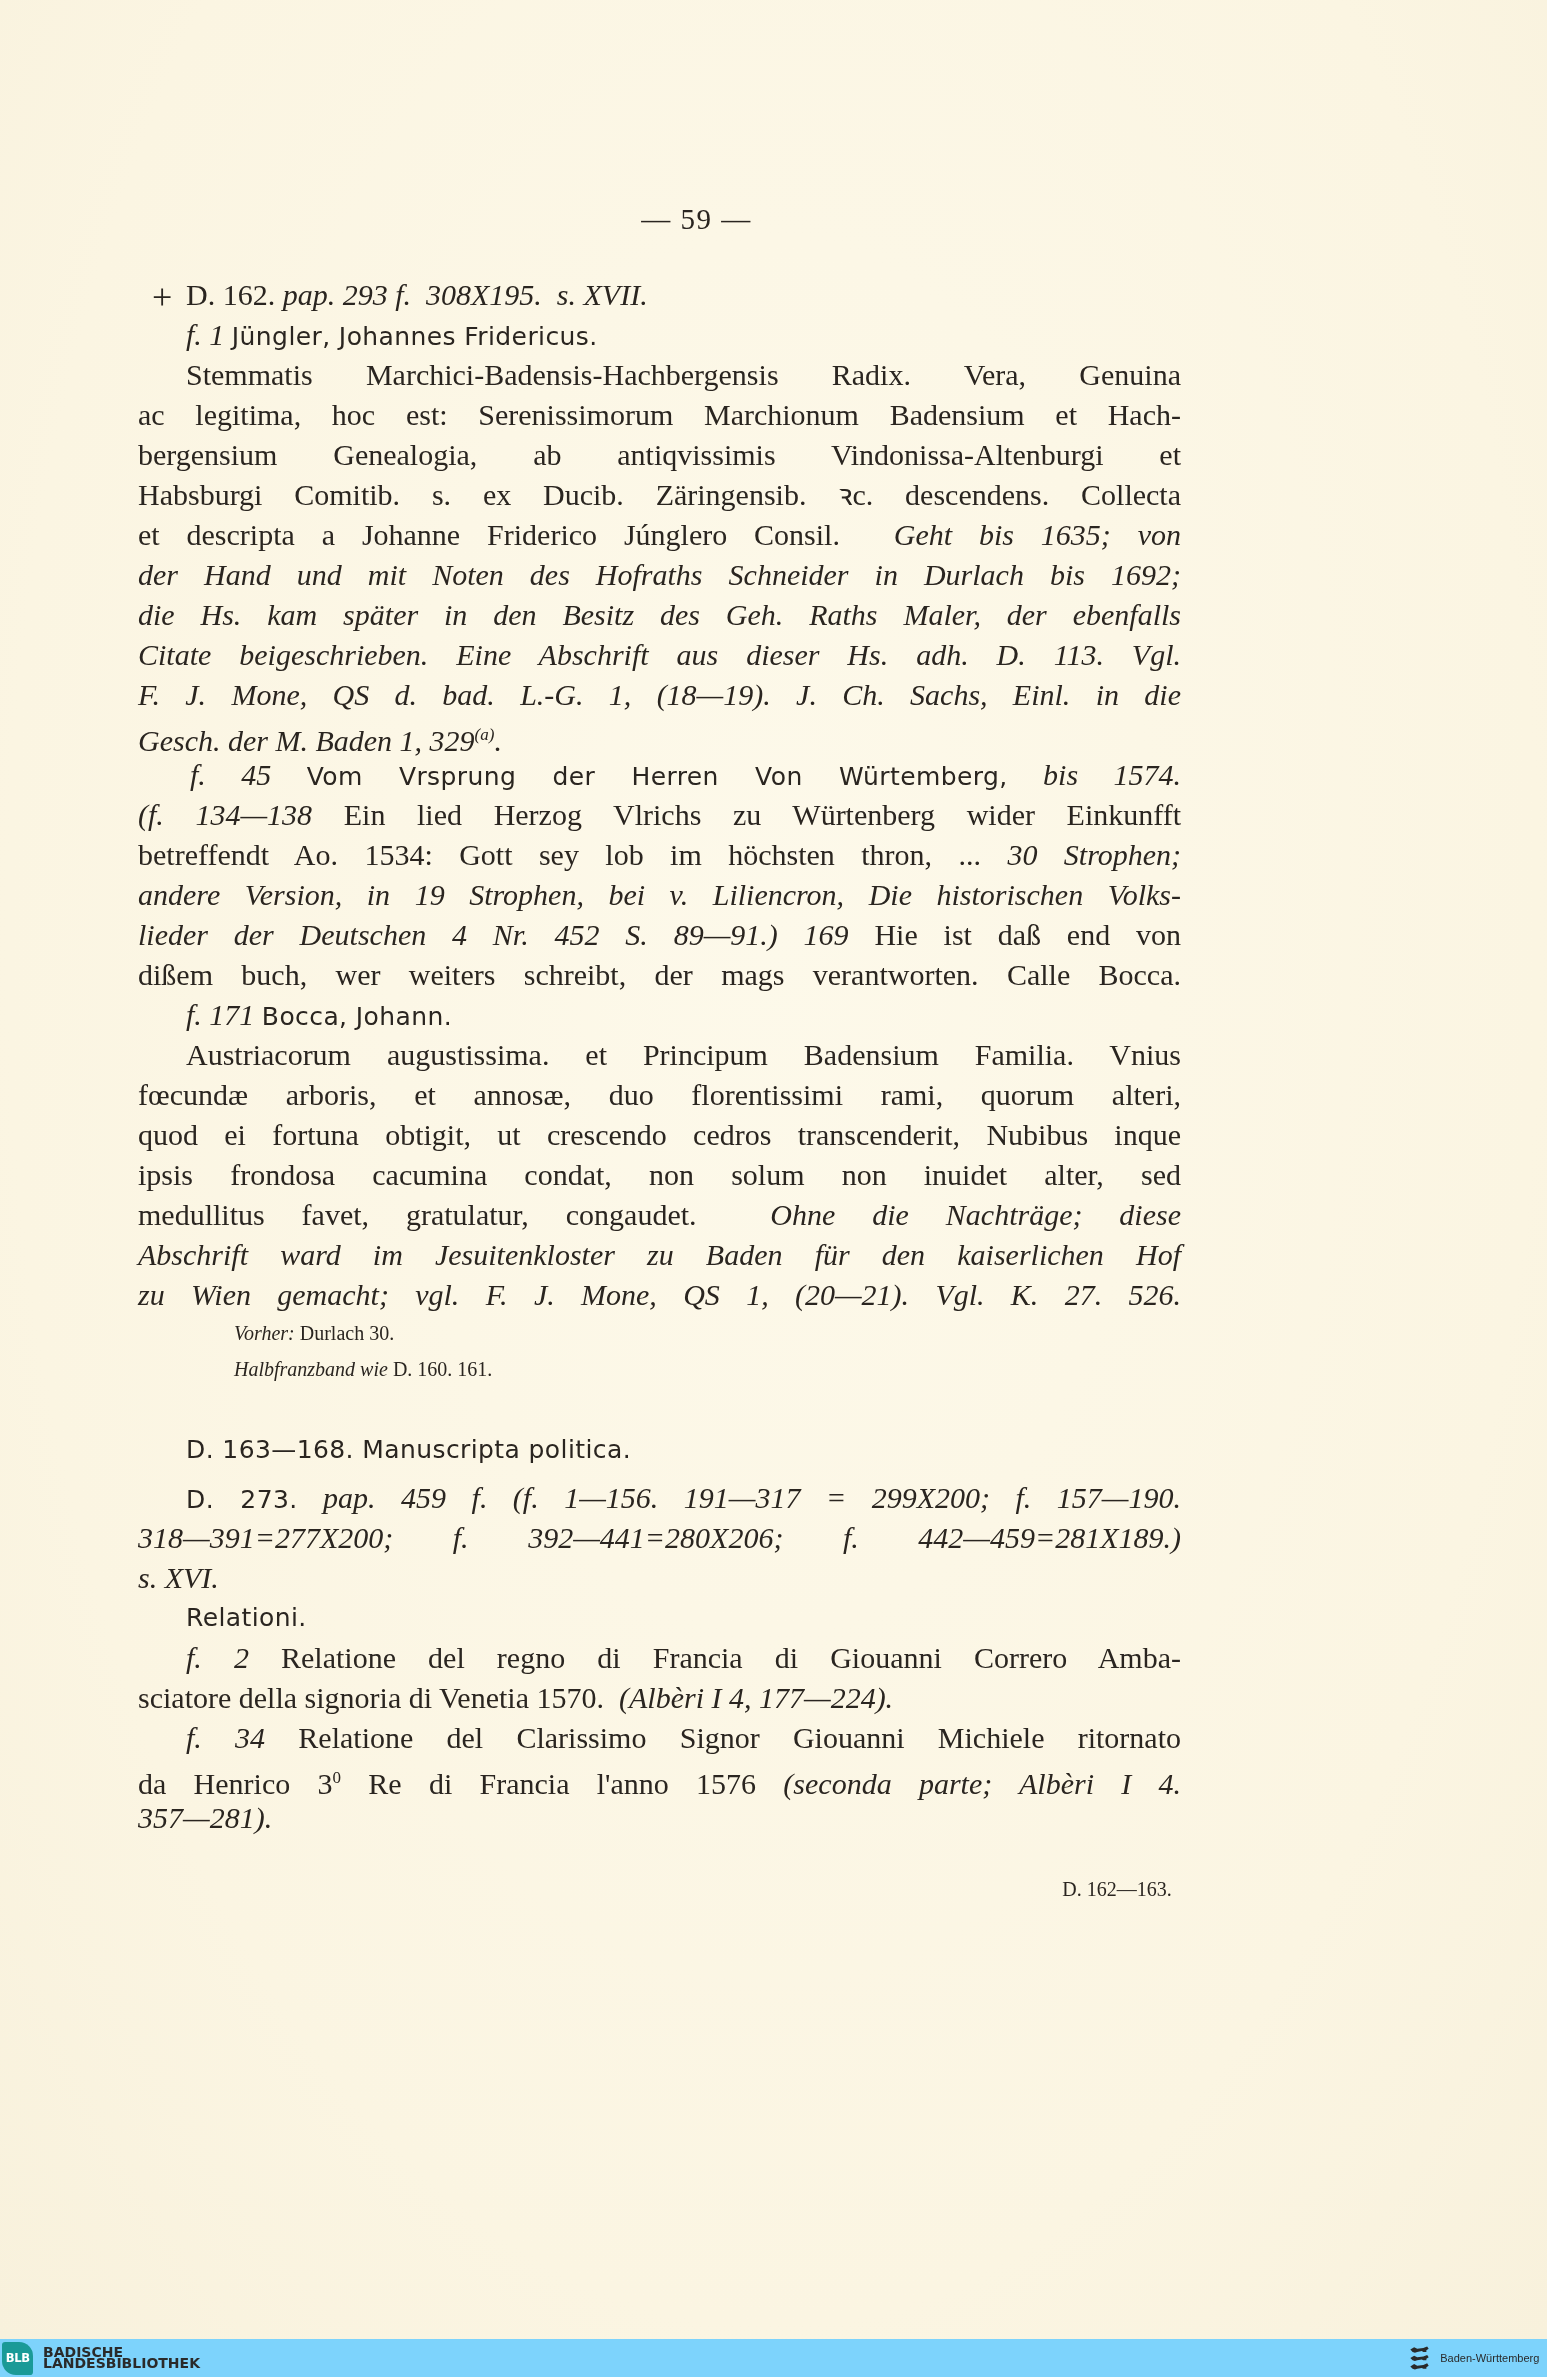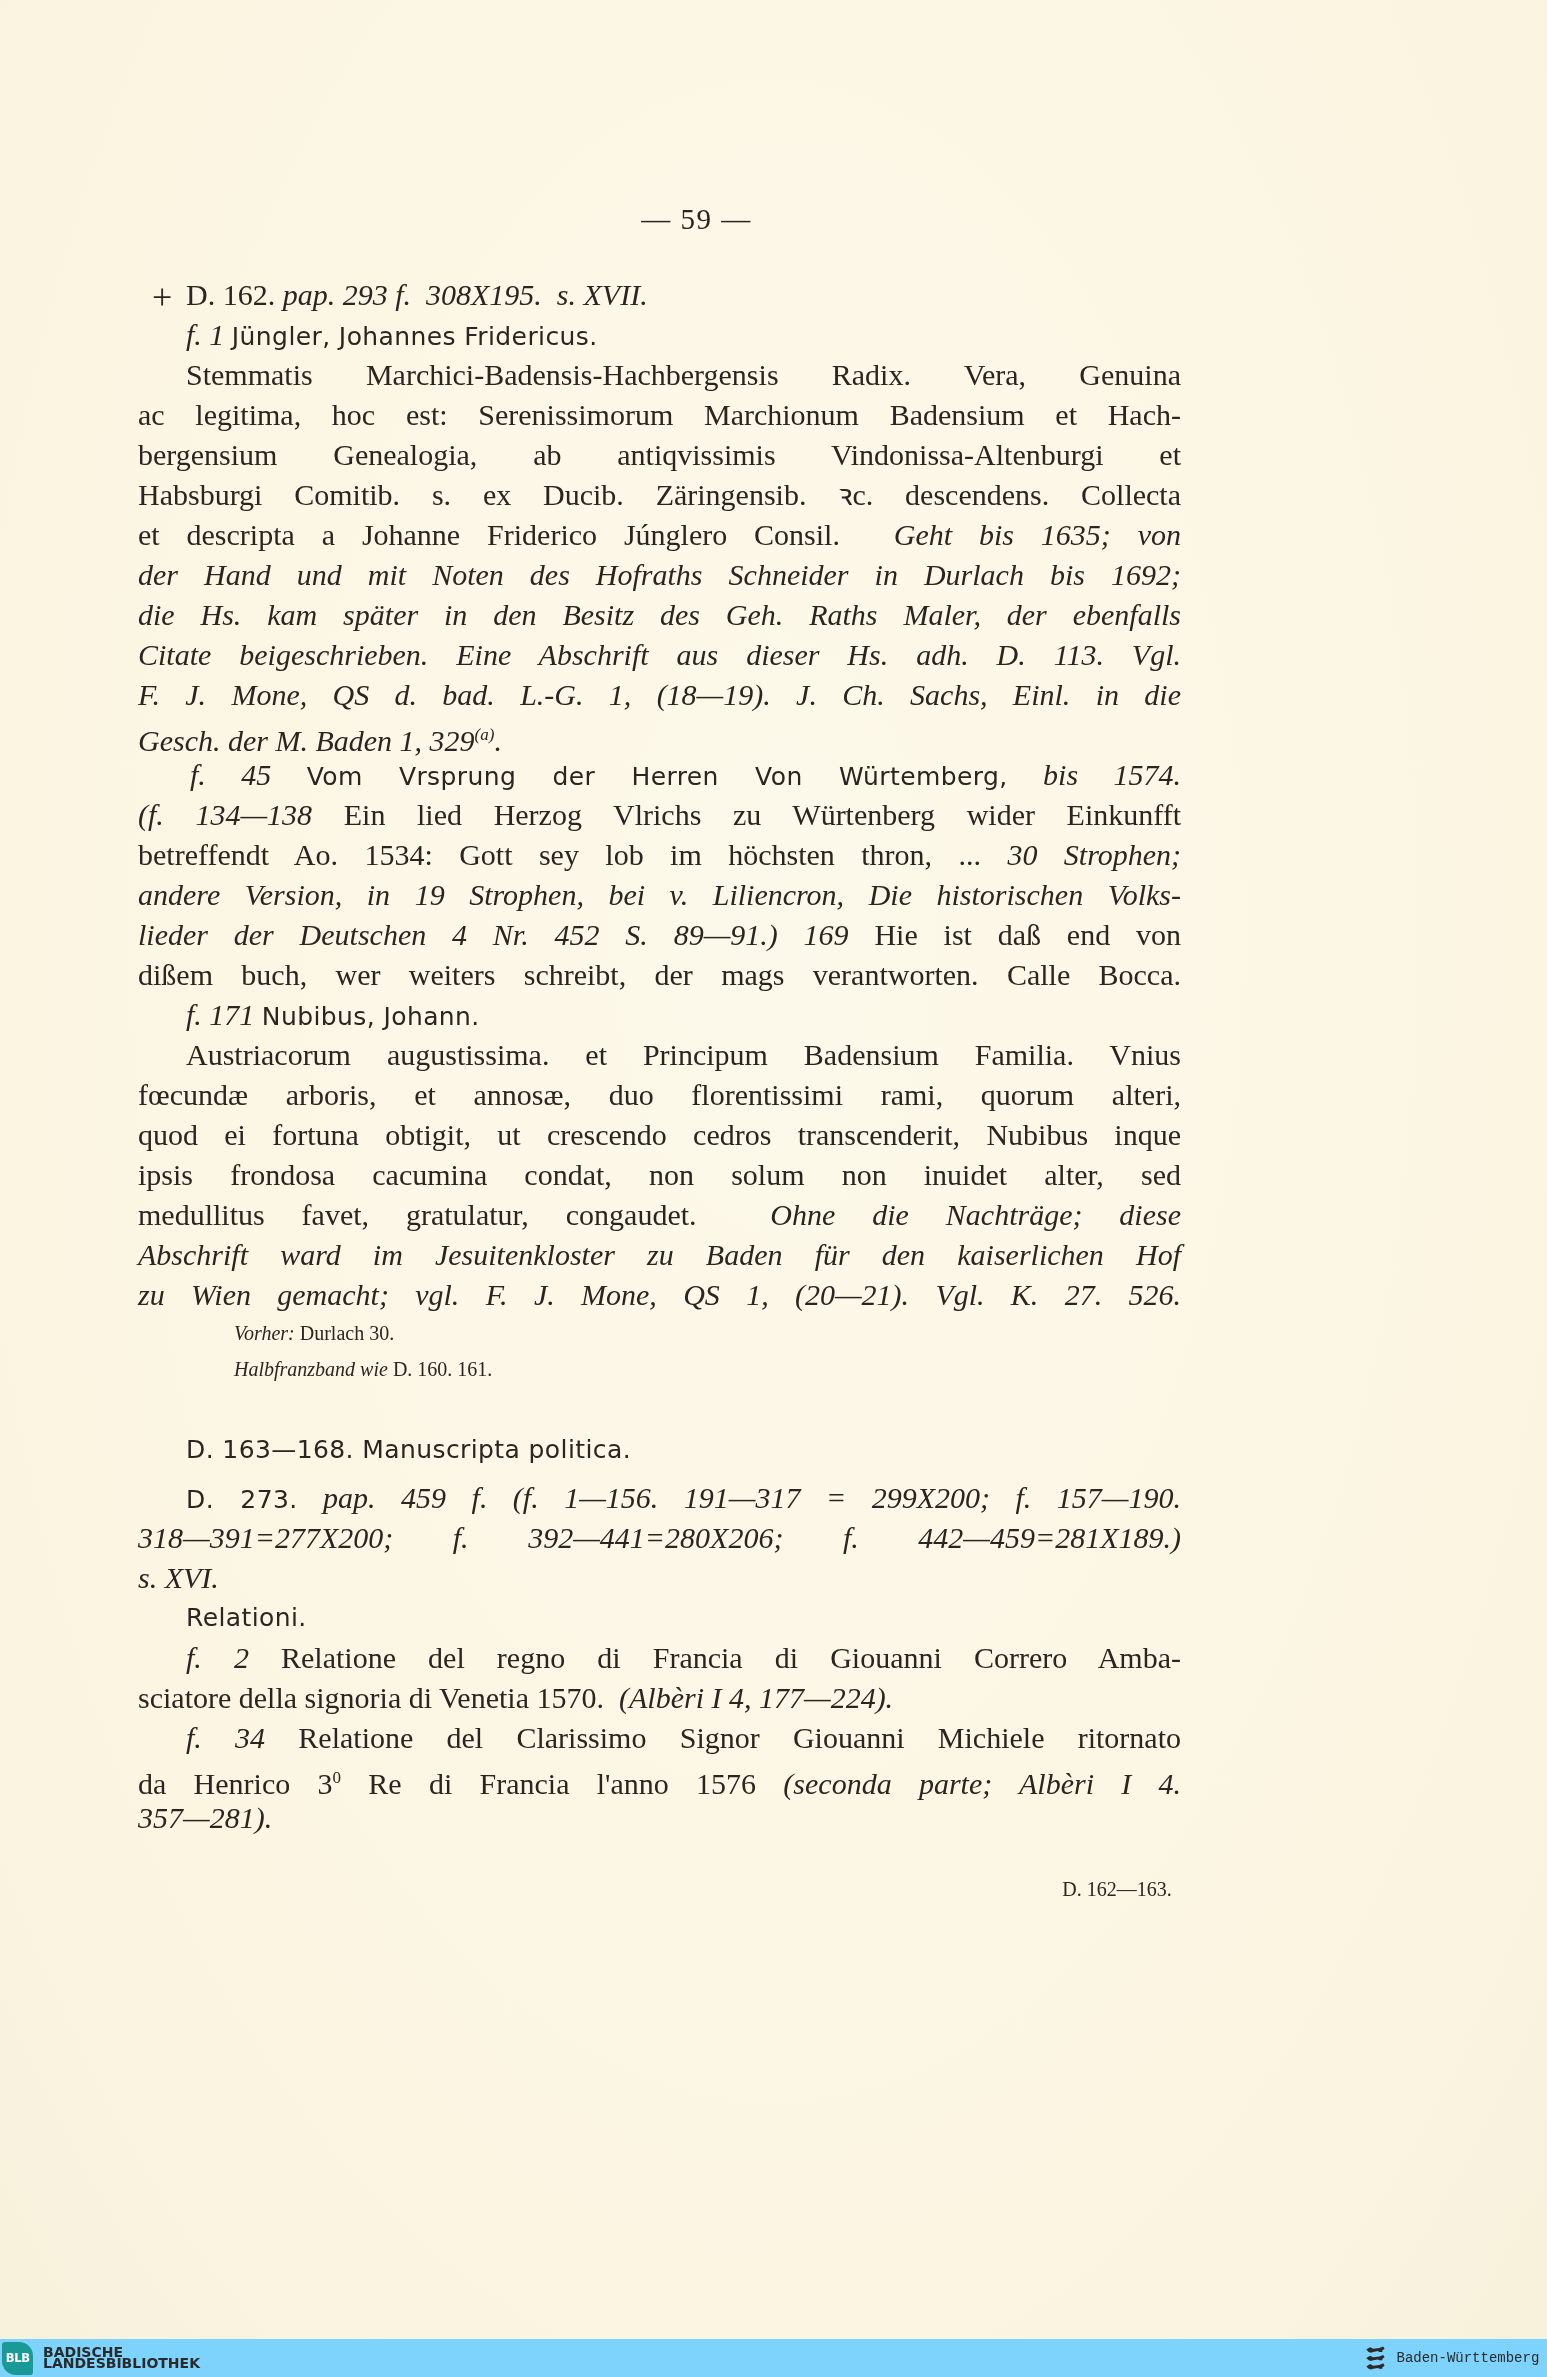--- a/index.html
+++ b/index.html
@@ -47,21 +47,21 @@
   .blb-text {
     position: absolute; left: 43px; top: 7.7px;
     font-family: "DejaVu Sans", sans-serif; font-weight: bold; font-size: 14px;
     line-height: 11.6px; color: #2a2a2a;
   }
   .bw-logo {
     position: absolute; right: 7.7px; top: 6.2px; height: 26px; display: flex; align-items: center;
   }
   .bw-lions { width: 23px; height: 26px; margin-right: 9.3px; }
   .bw-text {
-    font-family: Liberation Mono, monospace; font-size: 14px; color: #2a2a2a;
+    font-family: Liberation Sans, sans-serif; font-size: 11px; color: #2a2a2a;
   }
 </style>
 </head>
 <body>
 
 <div class="page-bg"></div>
 
 <div class="page-number">— 59 —</div>
 
 <div class="margin-mark">+</div>
@@ -112,21 +112,21 @@
   </span>
   <span class="line i" style="margin-left:-48px;width:1043px">andere Version, in 19 Strophen, bei v. Liliencron, Die historischen Volks-</span>
   <span class="line" style="margin-left:-48px;width:1043px">
     <span class="i">lieder der Deutschen 4 Nr. 452 S. 89—91.)  169</span>
     <span>Hie ist daß end von</span>
   </span>
   <span class="line" style="margin-left:-48px;width:1043px">dißem buch, wer weiters schreibt, der mags verantworten.  Calle Bocca.</span>
 
   <span class="line last">
     <span class="i">f. 171</span>
-    <span class="sans">Nubibus, Johann.</span>
+    <span class="sans">Bocca, Johann.</span>
   </span>
   <span class="line">Austriacorum augustissima. et Principum Badensium Familia. Vnius</span>
   <span class="line" style="margin-left:-48px;width:1043px">fœcundæ arboris, et annosæ, duo florentissimi rami, quorum alteri,</span>
   <span class="line" style="margin-left:-48px;width:1043px">quod ei fortuna obtigit, ut crescendo cedros transcenderit, Nubibus inque</span>
   <span class="line" style="margin-left:-48px;width:1043px">ipsis frondosa cacumina condat, non solum non inuidet alter, sed</span>
   <span class="line" style="margin-left:-48px;width:1043px">
     <span>medullitus favet, gratulatur, congaudet.</span>&nbsp;
     <span class="i">Ohne die Nachträge; diese</span>
   </span>
   <span class="line i" style="margin-left:-48px;width:1043px">Abschrift ward im Jesuitenkloster zu Baden für den kaiserlichen Hof</span>

